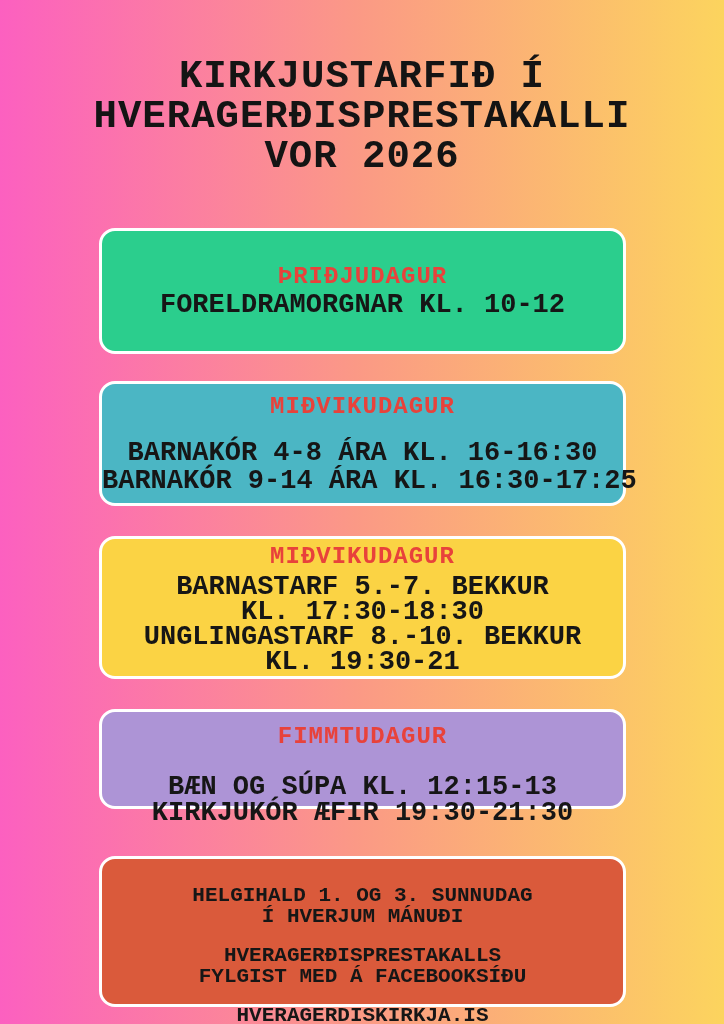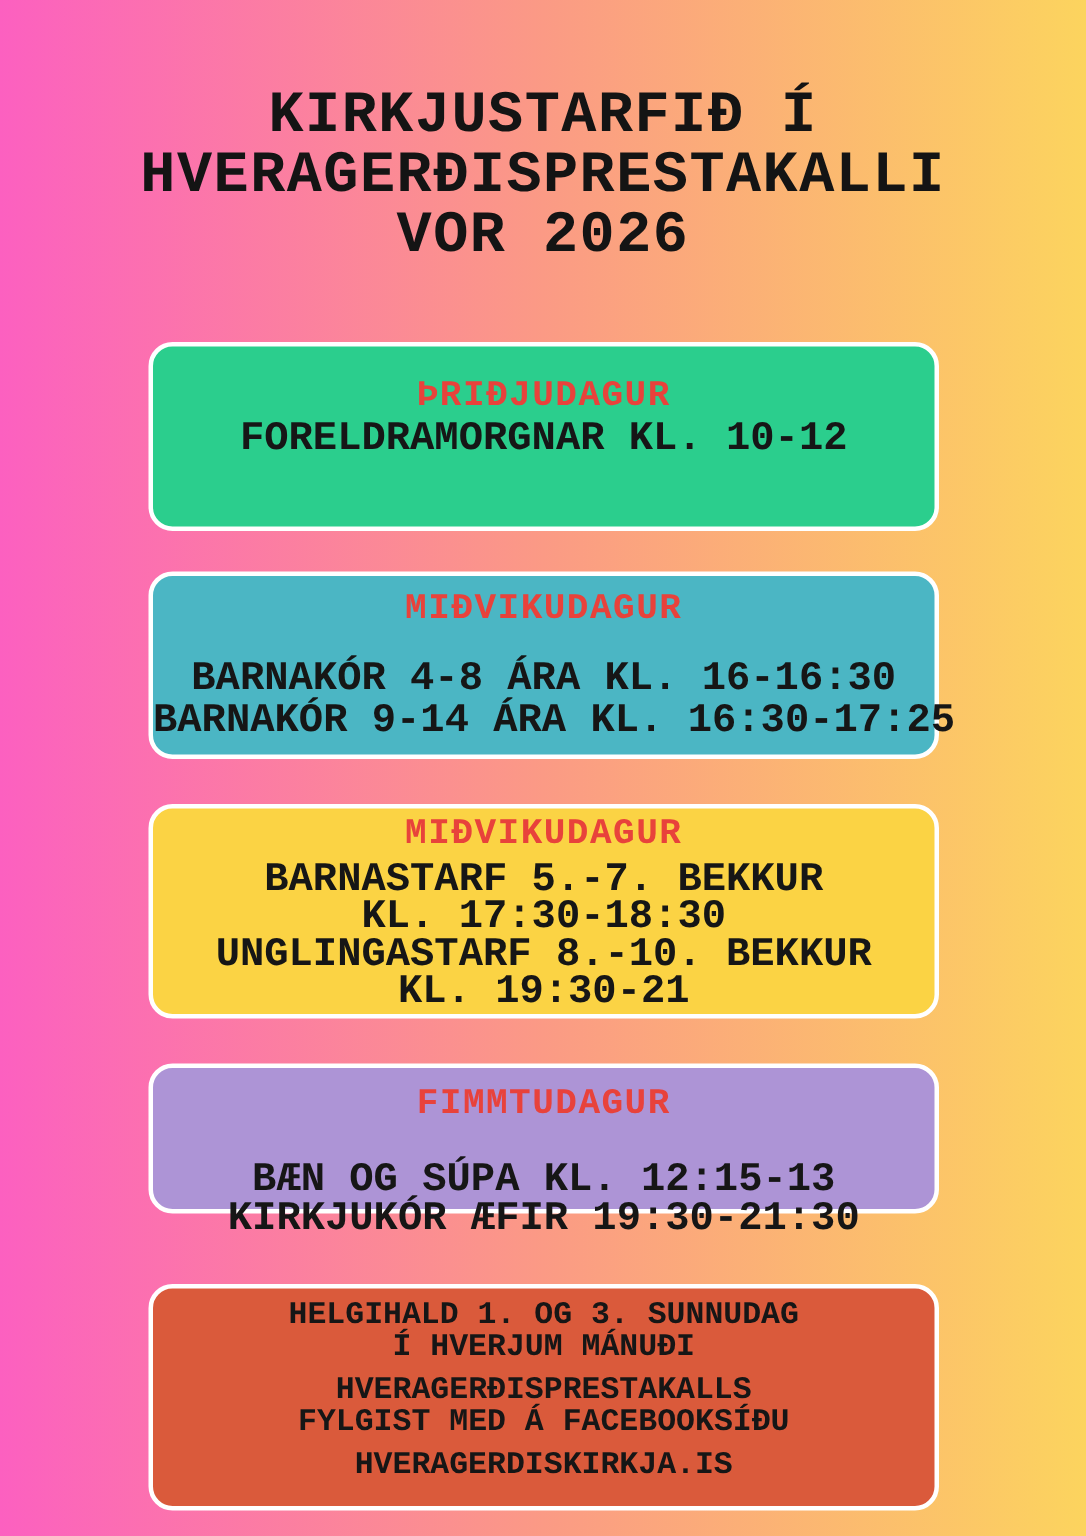--- a/index.html
+++ b/index.html
@@ -43,32 +43,32 @@
     font-weight: bold;
     color: var(--red, #e8423b);
     letter-spacing: 1px;
   }
   .card .line {
     margin: 0;
     font-size: 27px;
     line-height: 28px;
     white-space: nowrap;
   }
-  .c1 { top: 228px; height: 126px; padding-top: 20px; }
+  .c1 { top: 228px; height: 126px; padding-top: 32px; }
   .c2 { top: 381px; height: 125px; padding-top: 9px; }
   .c2 .day + .line { margin-top: 18px; }
   .c3 { top: 536px; height: 143px; padding-top: 4px; }
   .c3 .line { line-height: 25px; }
   .c3 .day + .line { margin-top: 4px; }
   .c4 { top: 709px; height: 100px; padding-top: 11px; }
   .c4 .line { line-height: 26px; }
   .c4 .day + .line { margin-top: 23px; }
   .c5 { top: 856px; height: 151px; padding-top: 8px; }
   .c5 .line { font-size: 21px; line-height: 21px; }
-  .c5 .para { margin: 0; }
+  .c5 .para { margin: 18px; }
   .c5 .para + .para { margin-top: 8px; }
 </style>
 </head>
 <body>
 
 <div class="poster" style="background: linear-gradient(90deg, rgb(252, 96, 192) 0%, rgb(251, 154, 133) 50%, rgb(252, 212, 94) 100%);">
 
   <header class="title">
     <div class="tline">KIRKJUSTARFIÐ Í</div>
     <div class="tline">HVERAGERÐISPRESTAKALLI</div>

